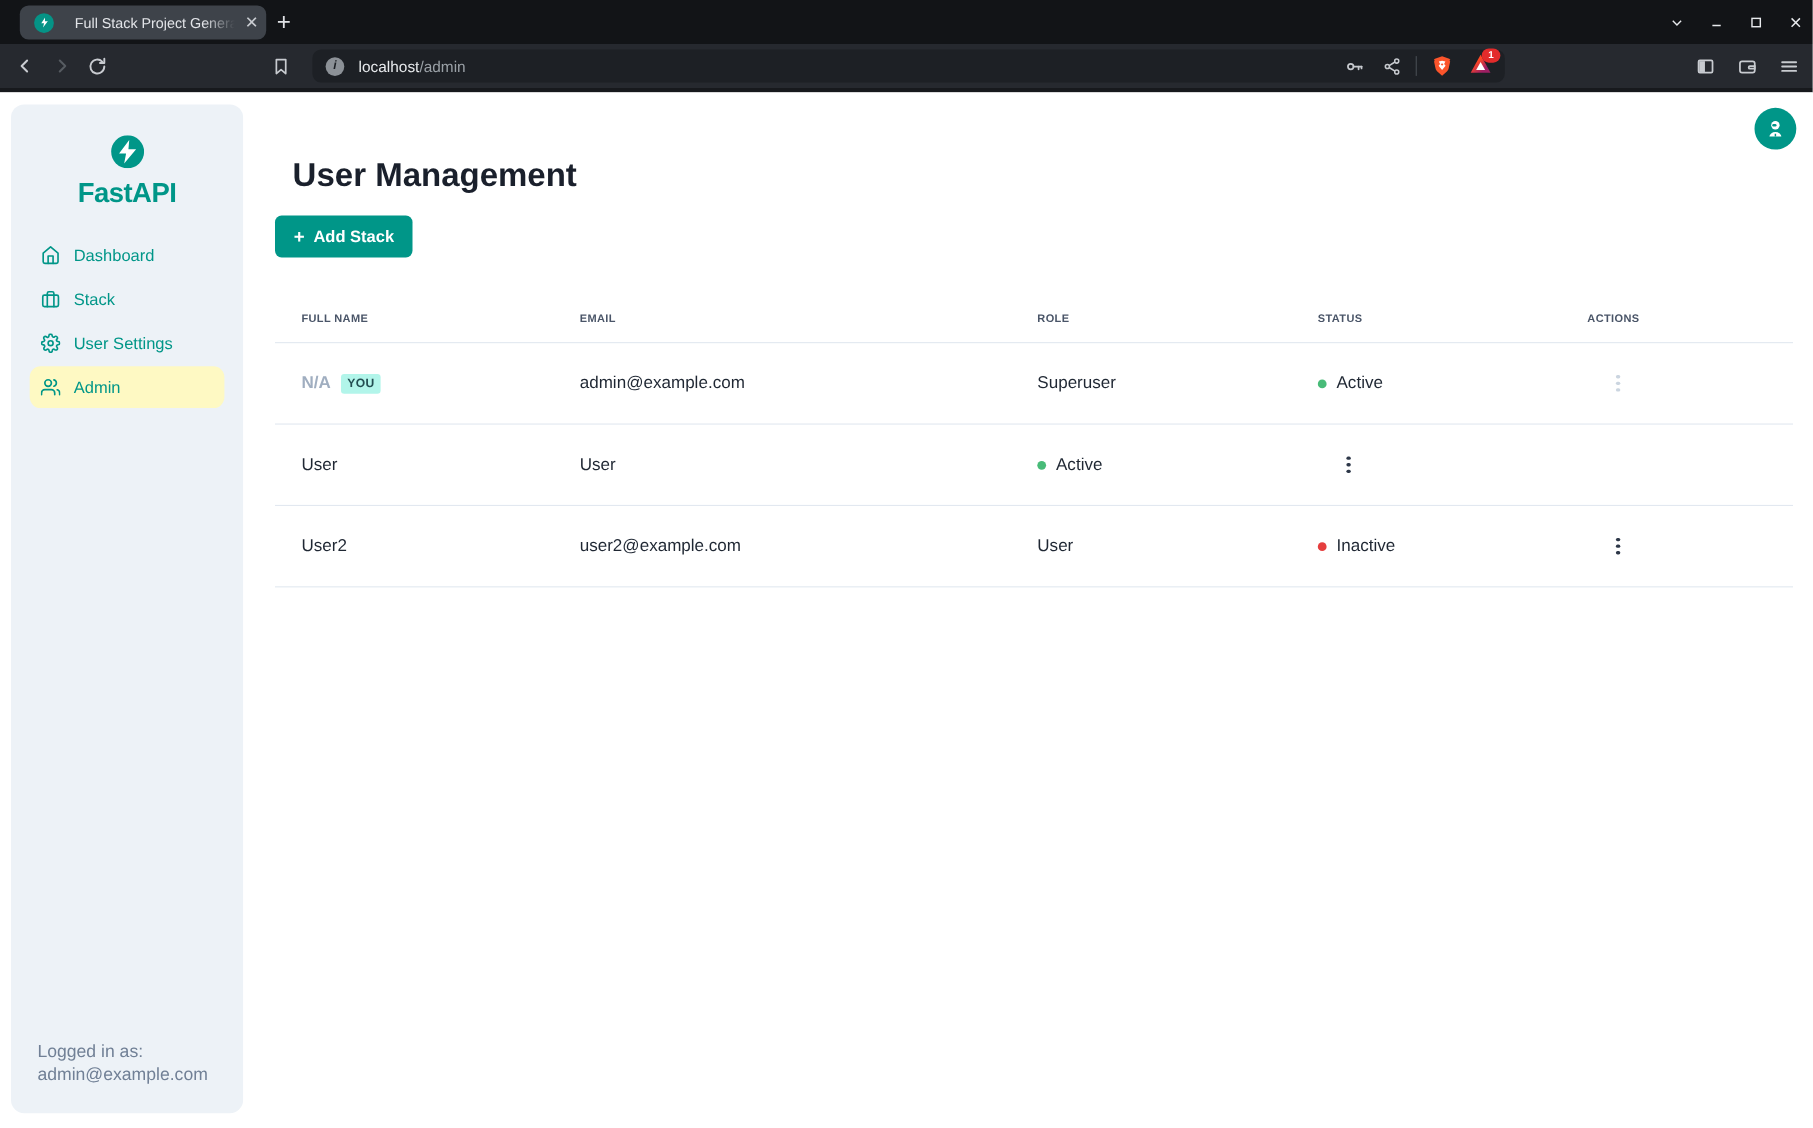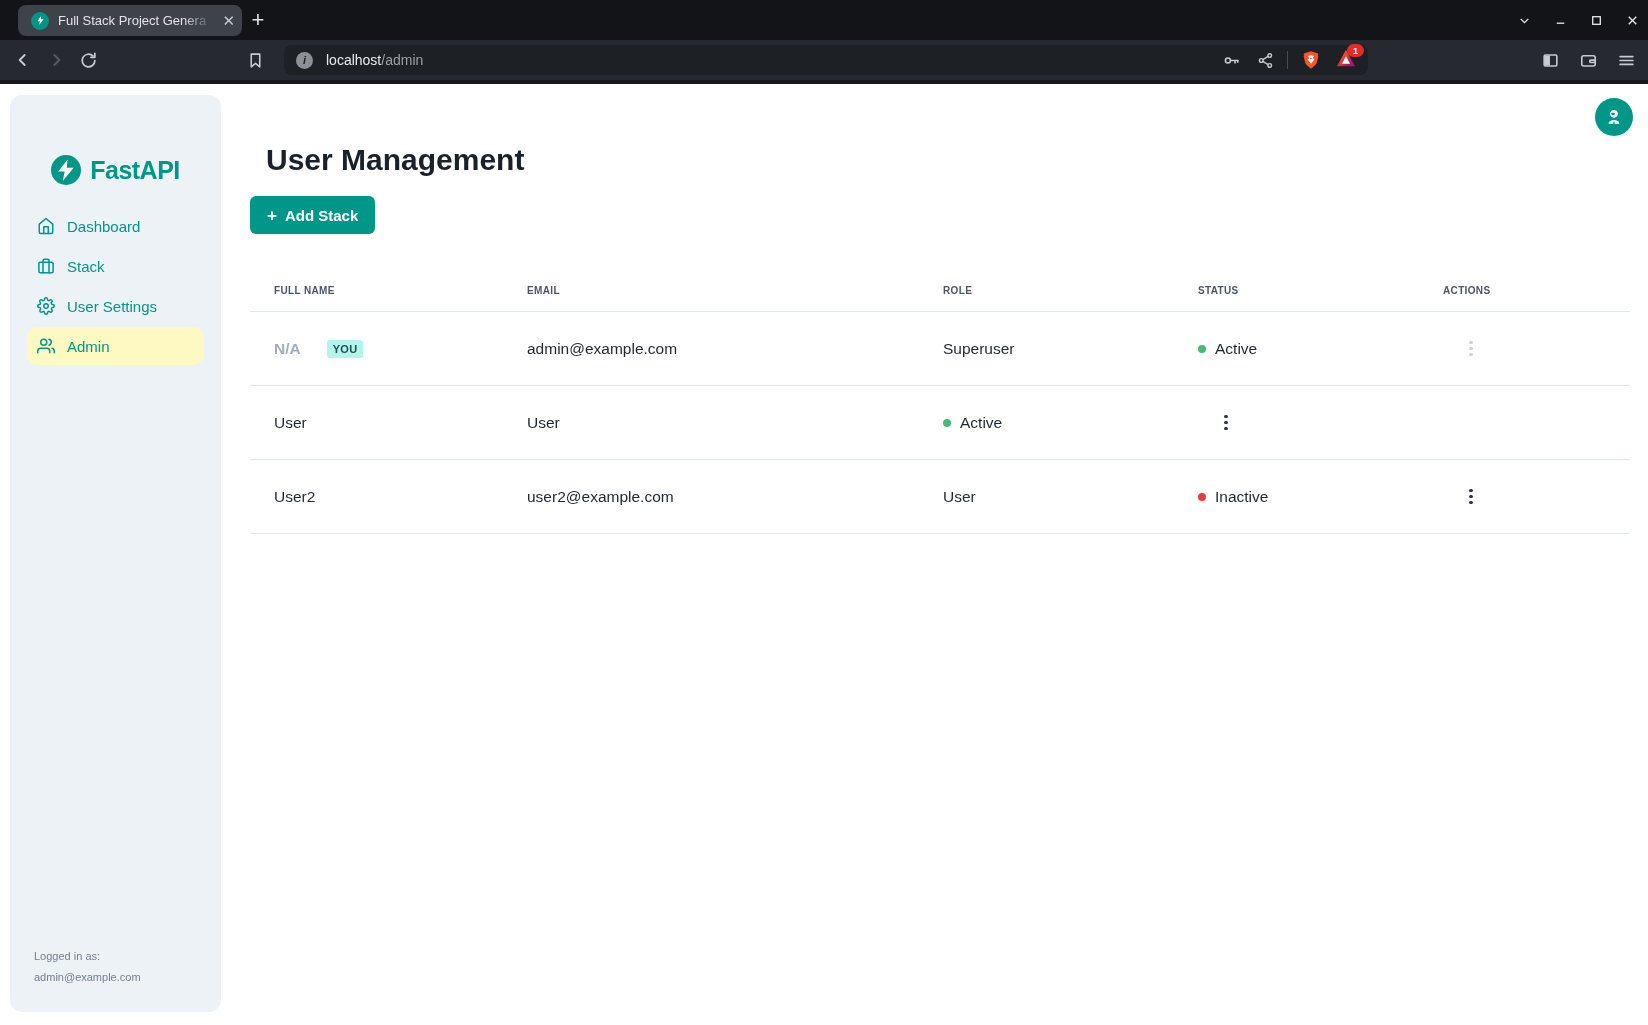--- a/index.html
+++ b/index.html
@@ -6,21 +6,21 @@
   body{
     width:1648px;height:1025px;position:relative;overflow:hidden;
     font-family:"Liberation Sans",sans-serif;background:#ffffff;
   }
   
   .tabstrip{position:absolute;left:0;top:0;width:1648px;height:40px;background:#121417;}
   .tab{position:absolute;left:18px;top:5px;width:224px;height:31px;background:#3e434a;
        border-radius:8px;display:flex;align-items:center;padding:0 7px 0 13px;box-sizing:border-box;}
   .favicon{width:18px;height:18px;border-radius:50%;background:#059386;display:flex;
        align-items:center;justify-content:center;flex:0 0 18px;}
-  .tab-title{color:#e2e4e8;font-size:13px;margin-left:9px;white-space:nowrap;overflow:hidden;
+  .tab-title{color:#e2e4e8;font-size:13px;margin-left:19px;white-space:nowrap;overflow:hidden;
        flex:1;-webkit-mask-image:linear-gradient(90deg,#000 78%,transparent 97%);
        mask-image:linear-gradient(90deg,#000 78%,transparent 97%);}
   .tab-close{color:#c9ccd1;font-size:15px;line-height:15px;margin-left:4px;cursor:default;}
   .newtab{position:absolute;left:245px;top:7px;width:26px;height:26px;color:#dfe1e5;
        font-size:22px;display:flex;align-items:center;justify-content:center;}
   .win-controls{position:absolute;right:8px;top:0;height:40px;display:flex;align-items:center;gap:20px;color:#e8eaed;}
   .win-controls .wc{width:16px;height:16px;display:flex;align-items:center;justify-content:center;}
 
   .toolbar{position:absolute;left:0;top:40px;width:1648px;height:40px;background:#26292f;}
   .edge-strip{position:absolute;left:0;top:80px;width:1648px;height:4px;background:#17191d;}
@@ -37,48 +37,48 @@
   .rewards-wrap{position:relative;margin-left:15px;}
   .rewards-badge{position:absolute;top:-5px;right:-8px;min-width:13px;height:13px;border-radius:7px;
        background:#e32b2b;color:#fff;font-size:9px;font-weight:bold;display:flex;align-items:center;
        justify-content:center;padding:0 2px;}
   .tb-right{position:absolute;right:10px;top:8px;display:flex;gap:14px;align-items:center;color:#c8cbd0;}
   .tb-right .wc{width:24px;height:24px;display:flex;align-items:center;justify-content:center;}
 
   
   .page{position:absolute;left:0;top:84px;width:1648px;height:941px;background:#ffffff;}
   .sidebar{position:absolute;left:10px;top:11px;width:211px;height:917px;background:#edf2f7;border-radius:12px;}
-  .logo{display:flex;align-items:center;justify-content:center;gap:9px;padding-top:60px;}
+  .logo{display:flex;align-items:center;justify-content:center;gap:9px;padding-top:28px;flex-direction:column;}
   .logo-text{font-size:25px;font-weight:700;color:#009688;letter-spacing:-0.5px;}
   .nav{margin-top:22px;padding:0 17px;}
   .nav-item{height:38px;margin-bottom:2px;display:flex;align-items:center;gap:12px;padding:0 10px;
        color:#009688;font-size:15px;border-radius:10px;cursor:default;}
   .nav-item.active{background:#fef9c3;}
   .nav-item svg{flex:0 0 18px;}
-  .sidebar-footer{position:absolute;left:24px;bottom:24px;color:#718096;font-size:11px;line-height:21px;margin-top:43px;}
+  .sidebar-footer{position:absolute;left:24px;bottom:24px;color:#718096;font-size:16px;line-height:21px;margin-top:43px;}
 
   .avatar-btn{position:absolute;left:1595px;top:14px;width:38px;height:38px;border-radius:50%;
        background:#009688;display:flex;align-items:center;justify-content:center;}
 
   .main{position:absolute;left:250px;top:0;width:1380px;}
   .page-title{margin:16px;padding-top:43px;font-size:30px;font-weight:700;color:#1a202c;}
   .add-btn{position:absolute;left:0;top:112px;height:38px;padding:0 17px;border:none;background:#009688;
        border-radius:6px;color:#ffffff;font-weight:700;font-size:15px;font-family:inherit;
        display:inline-flex;align-items:center;gap:8px;cursor:default;}
   .add-btn .plus{font-size:17px;font-weight:700;line-height:17px;}
 
   .table{position:absolute;left:0;top:186px;width:1380px;}
   .trow{display:grid;grid-template-columns:253px 416px 255px 245px 1fr;align-items:center;
        border-bottom:1px solid #e2e8f0;}
   .thead{height:41px;}
   .tbody-row{height:73px;}
   .th{padding-left:24px;font-size:10px;font-weight:700;color:#4a5568;letter-spacing:0.35px;}
   .td{padding-left:24px;font-size:15.5px;color:#1f2733;display:flex;align-items:center;}
   .muted{color:#a0aec0;font-weight:bold;}
-  .you-badge{margin-left:26px;background:#b2f5ea;color:#234e52;font-size:11px;font-weight:700;
+  .you-badge{margin-left:9px;background:#b2f5ea;color:#234e52;font-size:11px;font-weight:700;
        padding:3px 6px;border-radius:3px;letter-spacing:0.3px;}
   .status-dot{width:8px;height:8px;border-radius:50%;margin-right:9px;}
   .dot-active{background:#48bb78;}
   .dot-inactive{background:#e53e3e;}
   .dots-btn{margin-left:20px;background:none;border:none;display:flex;flex-direction:column;gap:2.5px;
        padding:6px;cursor:default;}
   .dots-btn i{width:3.5px;height:3.5px;border-radius:50%;background:#2d3748;display:block;}
   .dots-btn.disabled i{background:#cbd5e0;}
 </style>
 </head>

